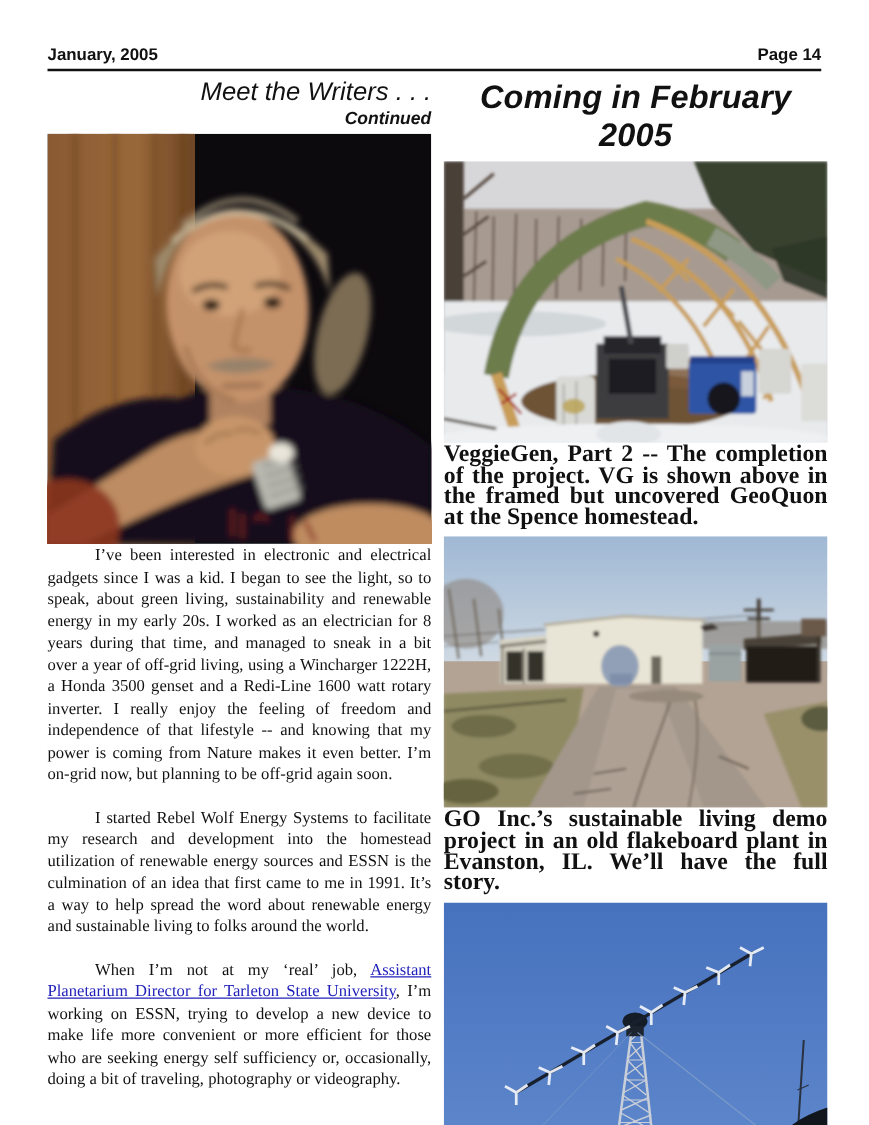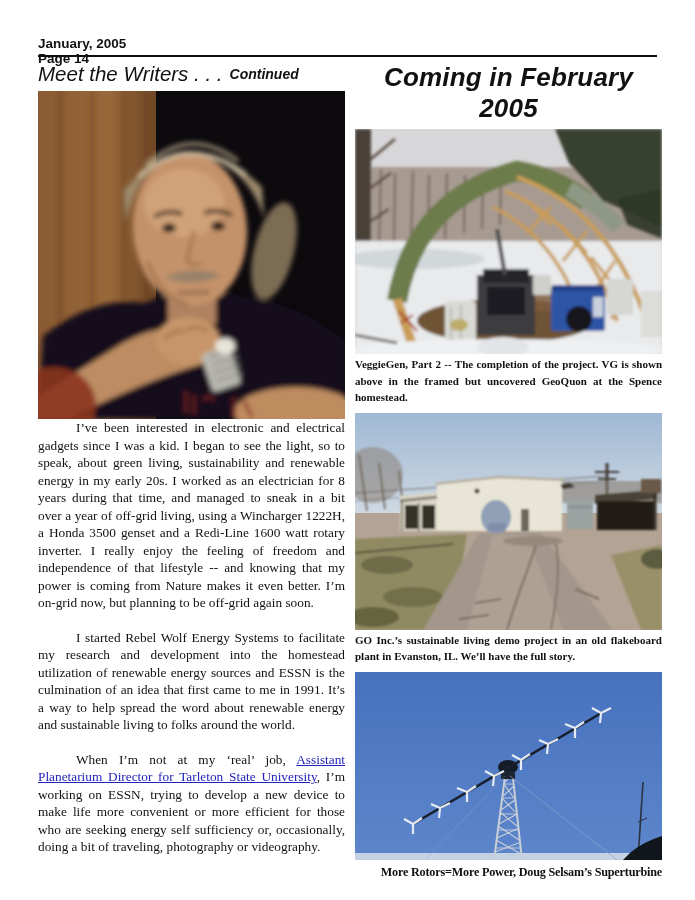--- a/index.html
+++ b/index.html
@@ -1,40 +1,40 @@
 <!DOCTYPE html>
 <html><head>
 <meta charset="utf-8">
 <style>
   html,body{margin:0;padding:0;background:#ffffff;}
   .page{position:relative;width:695px;height:900px;background:#ffffff;overflow:hidden;
         font-family:"Liberation Serif",serif;color:#111;}
   
   .hdr{position:absolute;left:38px;top:36px;width:619px;display:flex;
        justify-content:space-between;align-items:baseline;
-       font-family:"Liberation Sans",sans-serif;font-weight:bold;font-size:13.5px;flex-direction:column;}
+       font-family:"Liberation Sans",sans-serif;font-weight:bold;font-size:13.5px;}
   .hdr-rule{position:absolute;left:38px;top:55px;width:619px;height:0;
             border-top:2.6px solid #101010;}
   
   .col-left{position:absolute;left:38px;top:62px;width:307px;}
   .col-right{position:absolute;left:355px;top:62px;width:307px;}
   .sec-head{font-family:"Liberation Sans",sans-serif;font-style:italic;
-            display:flex;align-items:center;white-space:nowrap;}
+            display:flex;align-items:flex-end;white-space:nowrap;flex-direction:column;}
   .sec-head .main{font-size:20.5px;}
   .sec-head .cont{font-size:14px;font-weight:bold;margin-left:7px;}
   .feb-head{font-family:"Liberation Sans",sans-serif;font-style:italic;font-weight:bold;
             font-size:26px;text-align:center;letter-spacing:.2px;}
   .photo{display:block;margin:0;padding:0;line-height:0;}
   .photo svg{display:block;}
   h2.author{font-size:16px;font-weight:bold;margin:9px 0 5px 0;font-family:"Liberation Serif",serif;}
   p.body{font-size:13.3px;line-height:17.5px;text-align:justify;text-indent:38px;
          margin:0 0 17px 0;}
   a.plink{color:#2222bb;text-decoration:underline;}
   figure{margin:0;padding:0;}
-  figcaption{font-weight:bold;font-size:11px;line-height:16.6px;text-align:justify;
+  figcaption{font-weight:bold;font-size:19px;line-height:16.6px;text-align:justify;
              margin:2px 0 7px 0;}
   figcaption.oneline{font-size:12.2px;text-align:right;margin:4px 0 0 0;letter-spacing:-.2px;}
   .fig1{margin-top:5px;}
 </style>
 </head>
 <body>
 
 <div class="page">
 
   <div class="hdr">

